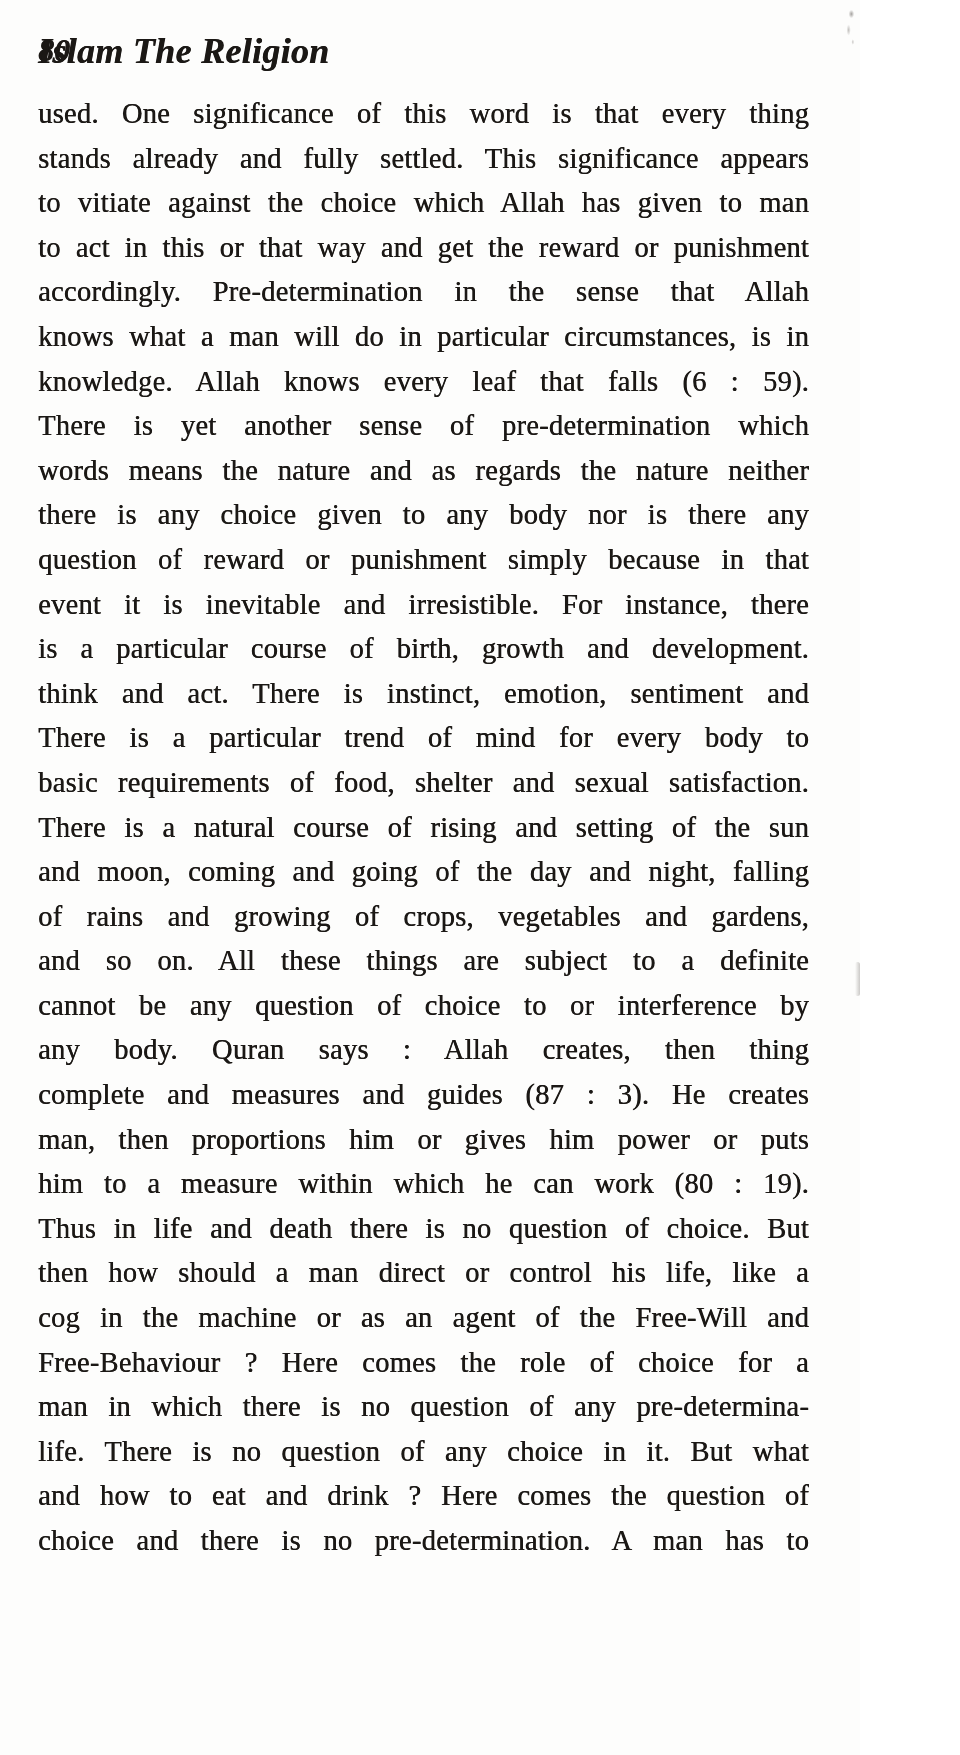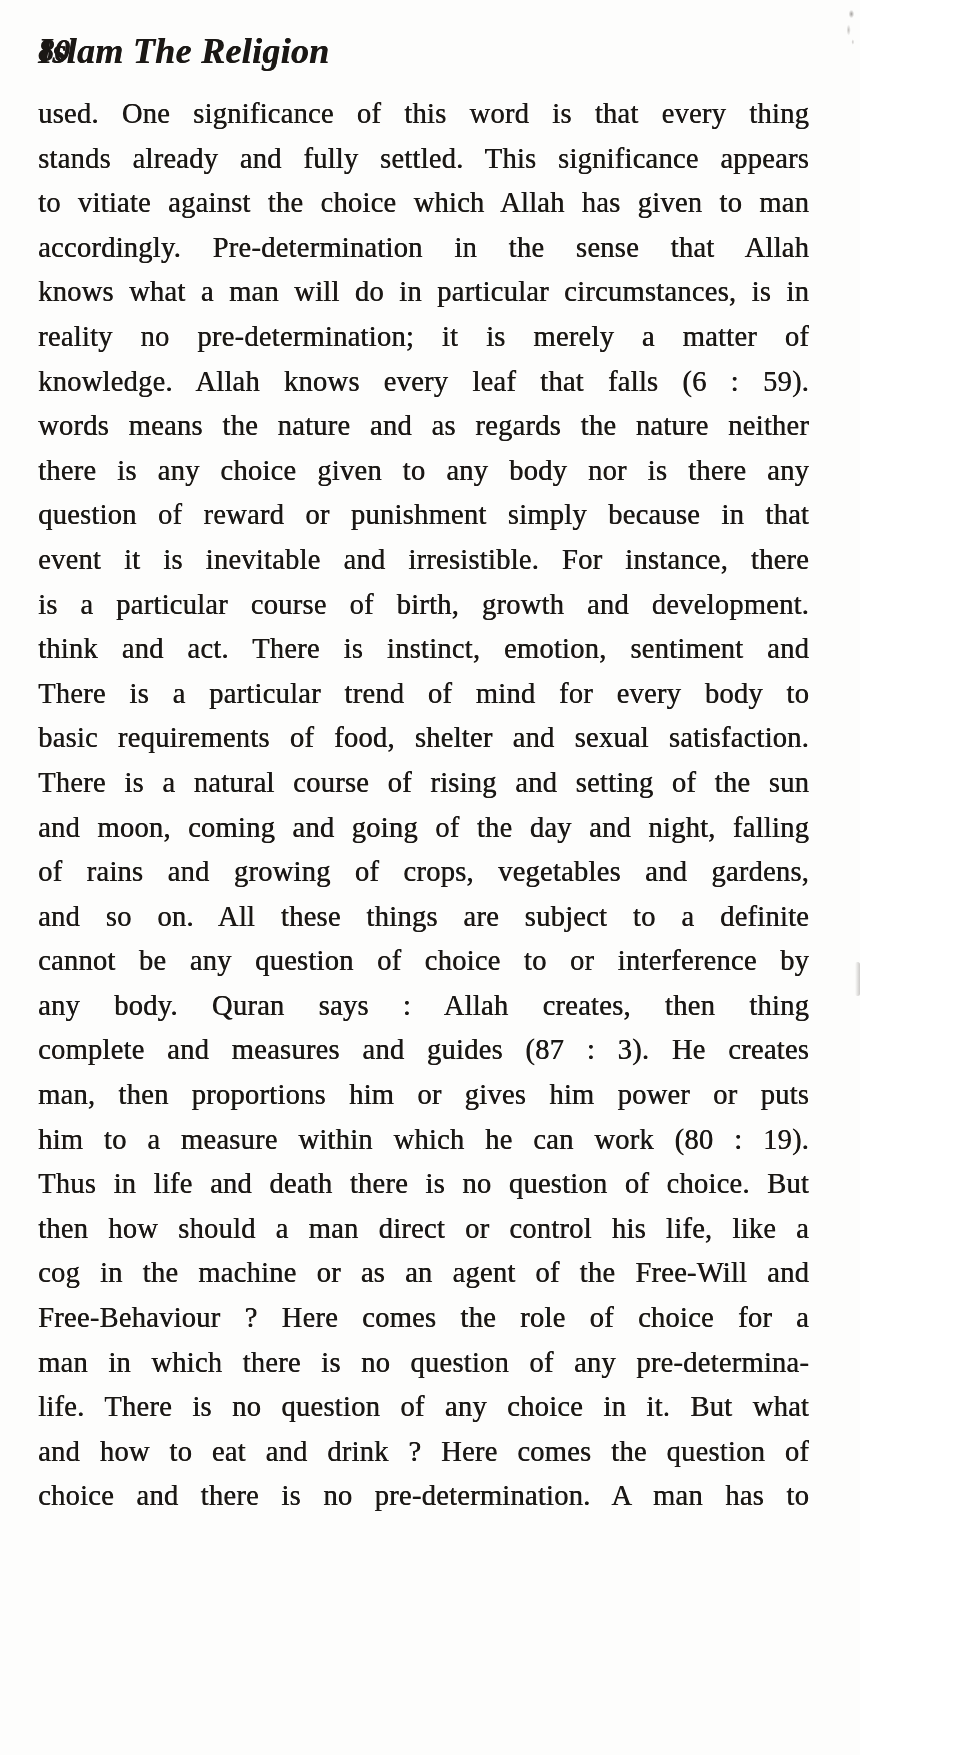--- a/index.html
+++ b/index.html
@@ -94,24 +94,25 @@
 
   <div class="header">
     <div class="page-number">80</div>
     <div class="header-title">Islam The Religion</div>
   </div>
 
   <div class="body-text">
     <div class="line">used.  One significance of this word is that every thing</div>
     <div class="line">stands already and fully settled.  This significance appears</div>
     <div class="line">to vitiate against the choice which Allah has given to man</div>
+    <div class="line">to act in this or that way and get the reward or punishment</div>
     <div class="line">accordingly.  Pre-determination in the sense that Allah</div>
     <div class="line">knows what a man will do in particular circumstances, is in</div>
-    <div class="line">reality no pre-determination; it is merely a matter of</div>
     <div class="line">knowledge.  Allah knows every leaf that falls (6 : 59).</div>
+    <div class="line">There is yet another sense of pre-determination which</div>
     <div class="line">words means the nature and as regards the nature neither</div>
     <div class="line">there is any choice given to any body nor is there any</div>
     <div class="line">question of reward or punishment simply because in that</div>
     <div class="line">event it is inevitable and irresistible.  For instance, there</div>
     <div class="line">is a particular course of birth, growth and development.</div>
     <div class="line">think and act.  There is instinct, emotion, sentiment and</div>
     <div class="line">There is a particular trend of mind for every body to</div>
     <div class="line">basic requirements of food, shelter and sexual satisfaction.</div>
     <div class="line">There is a natural course of rising and setting of the sun</div>
     <div class="line">and moon, coming and going of the day and night, falling</div>

